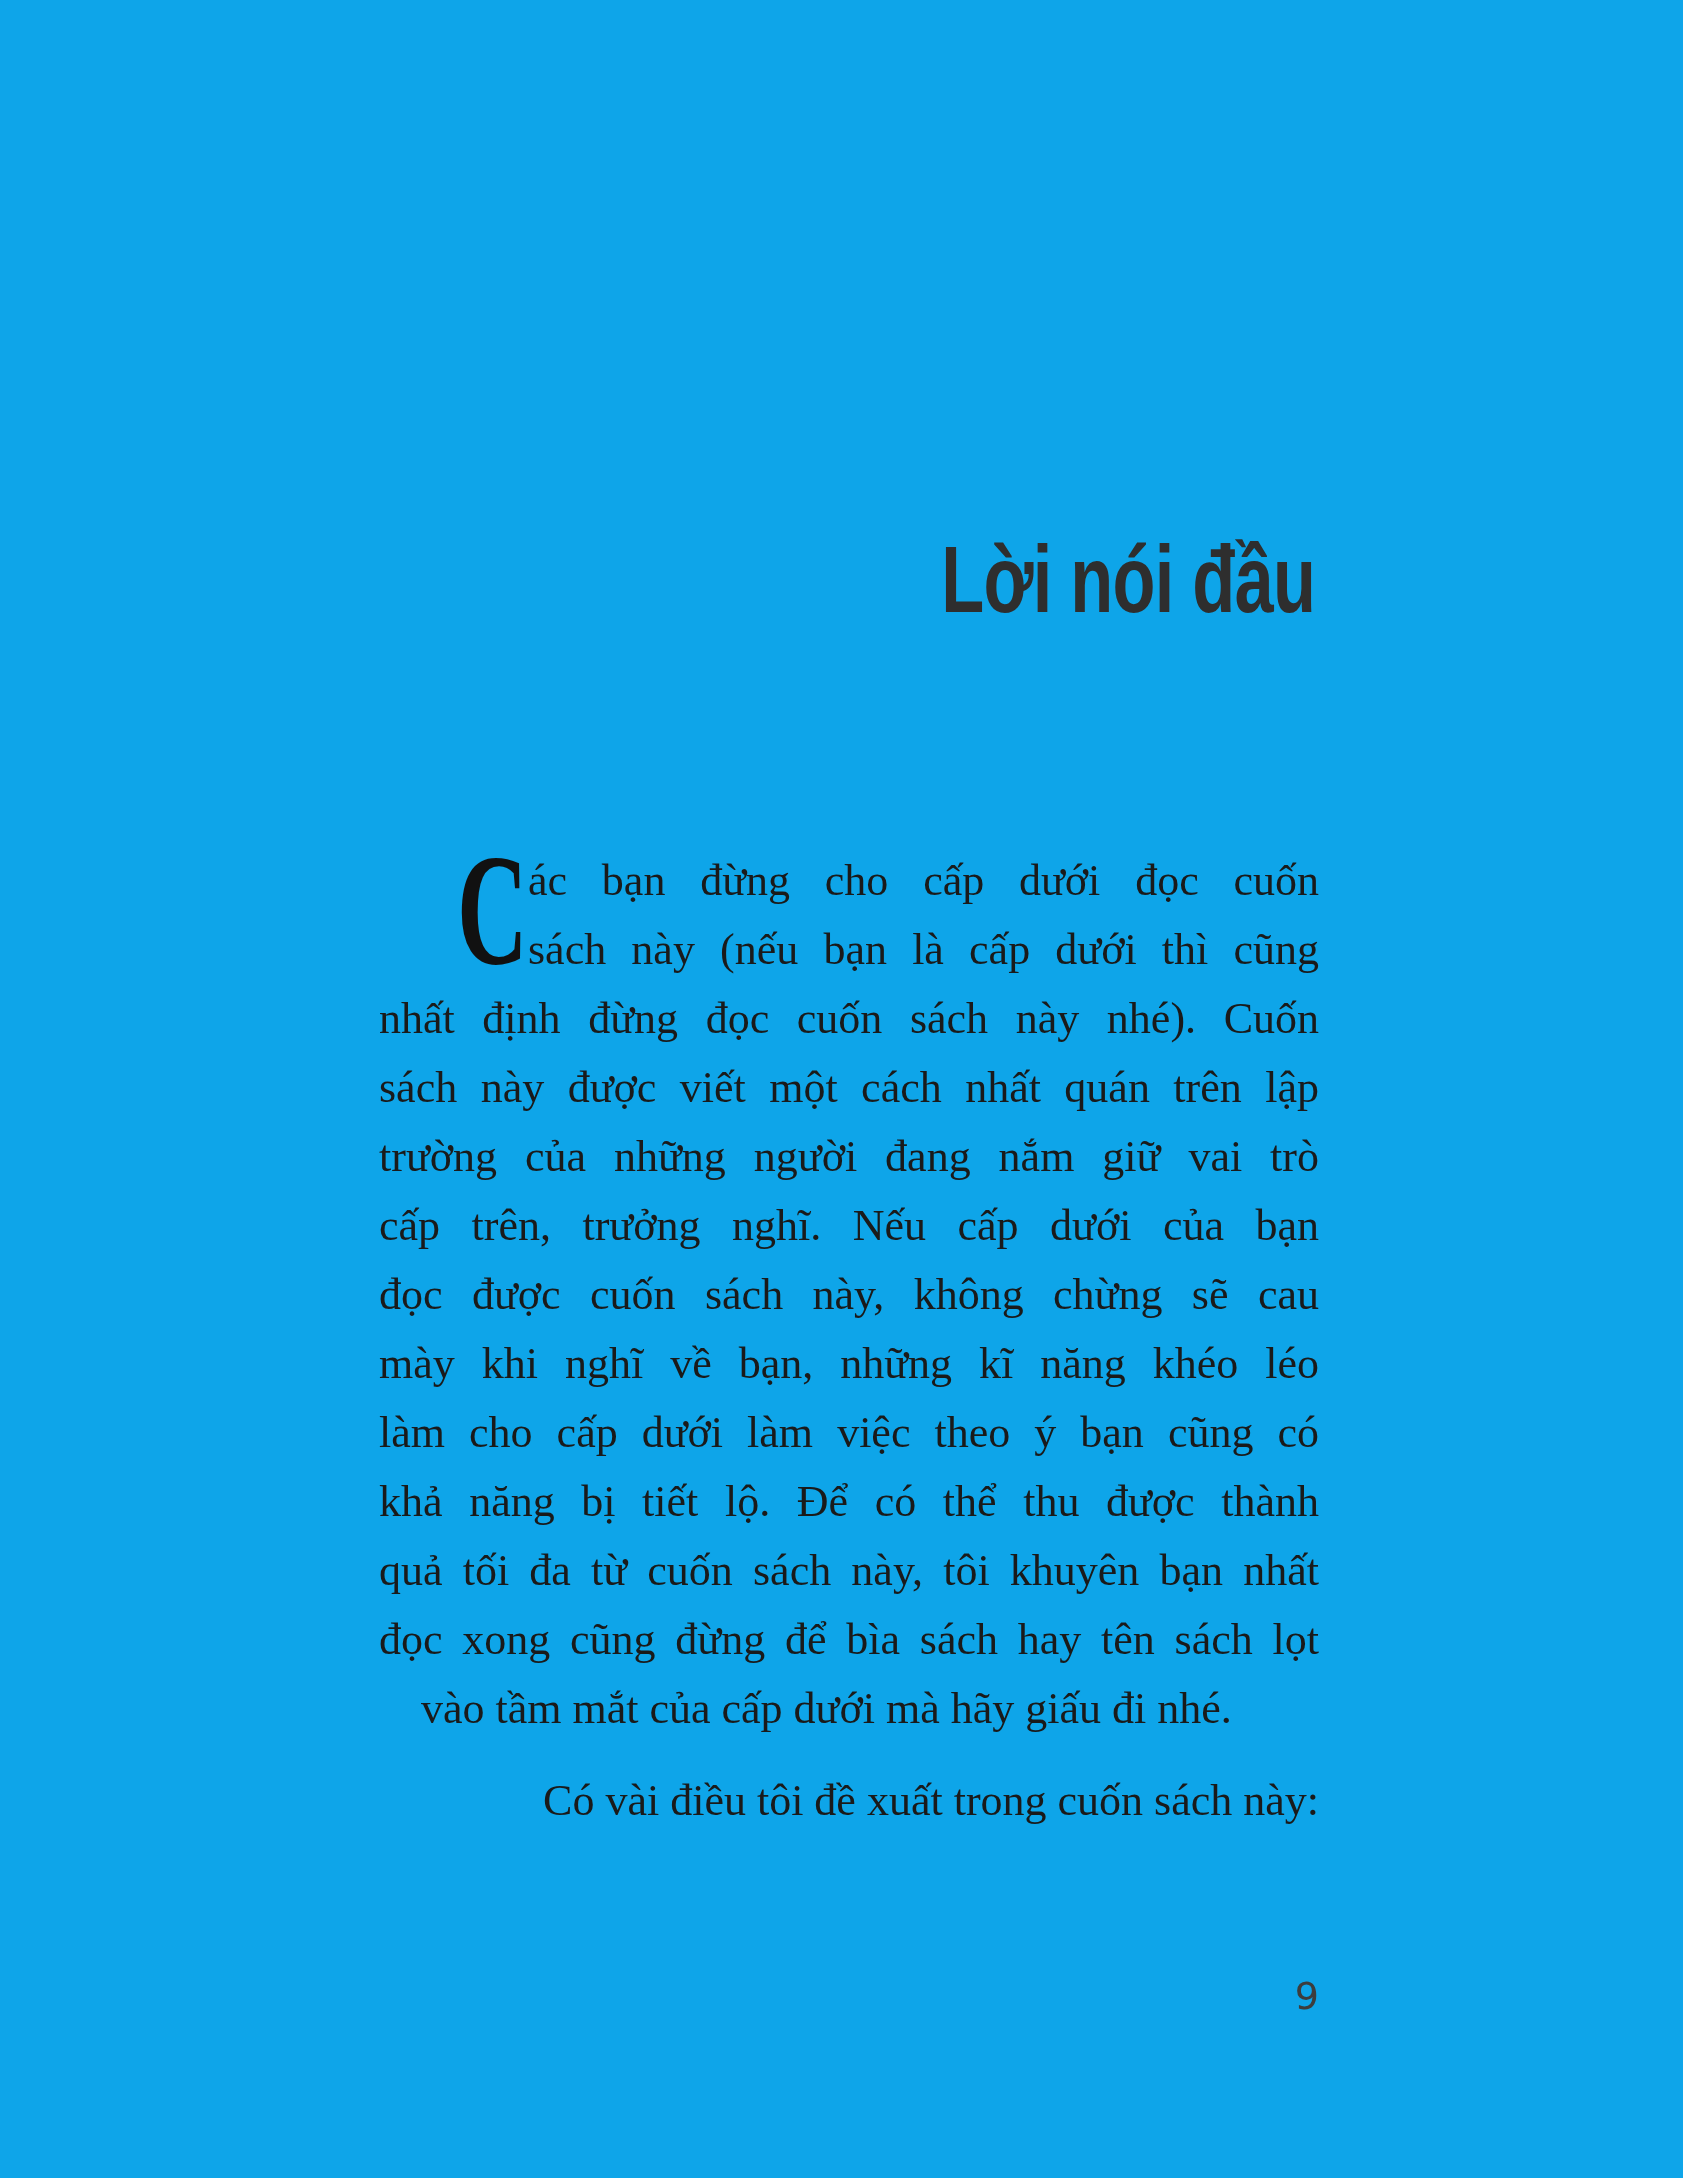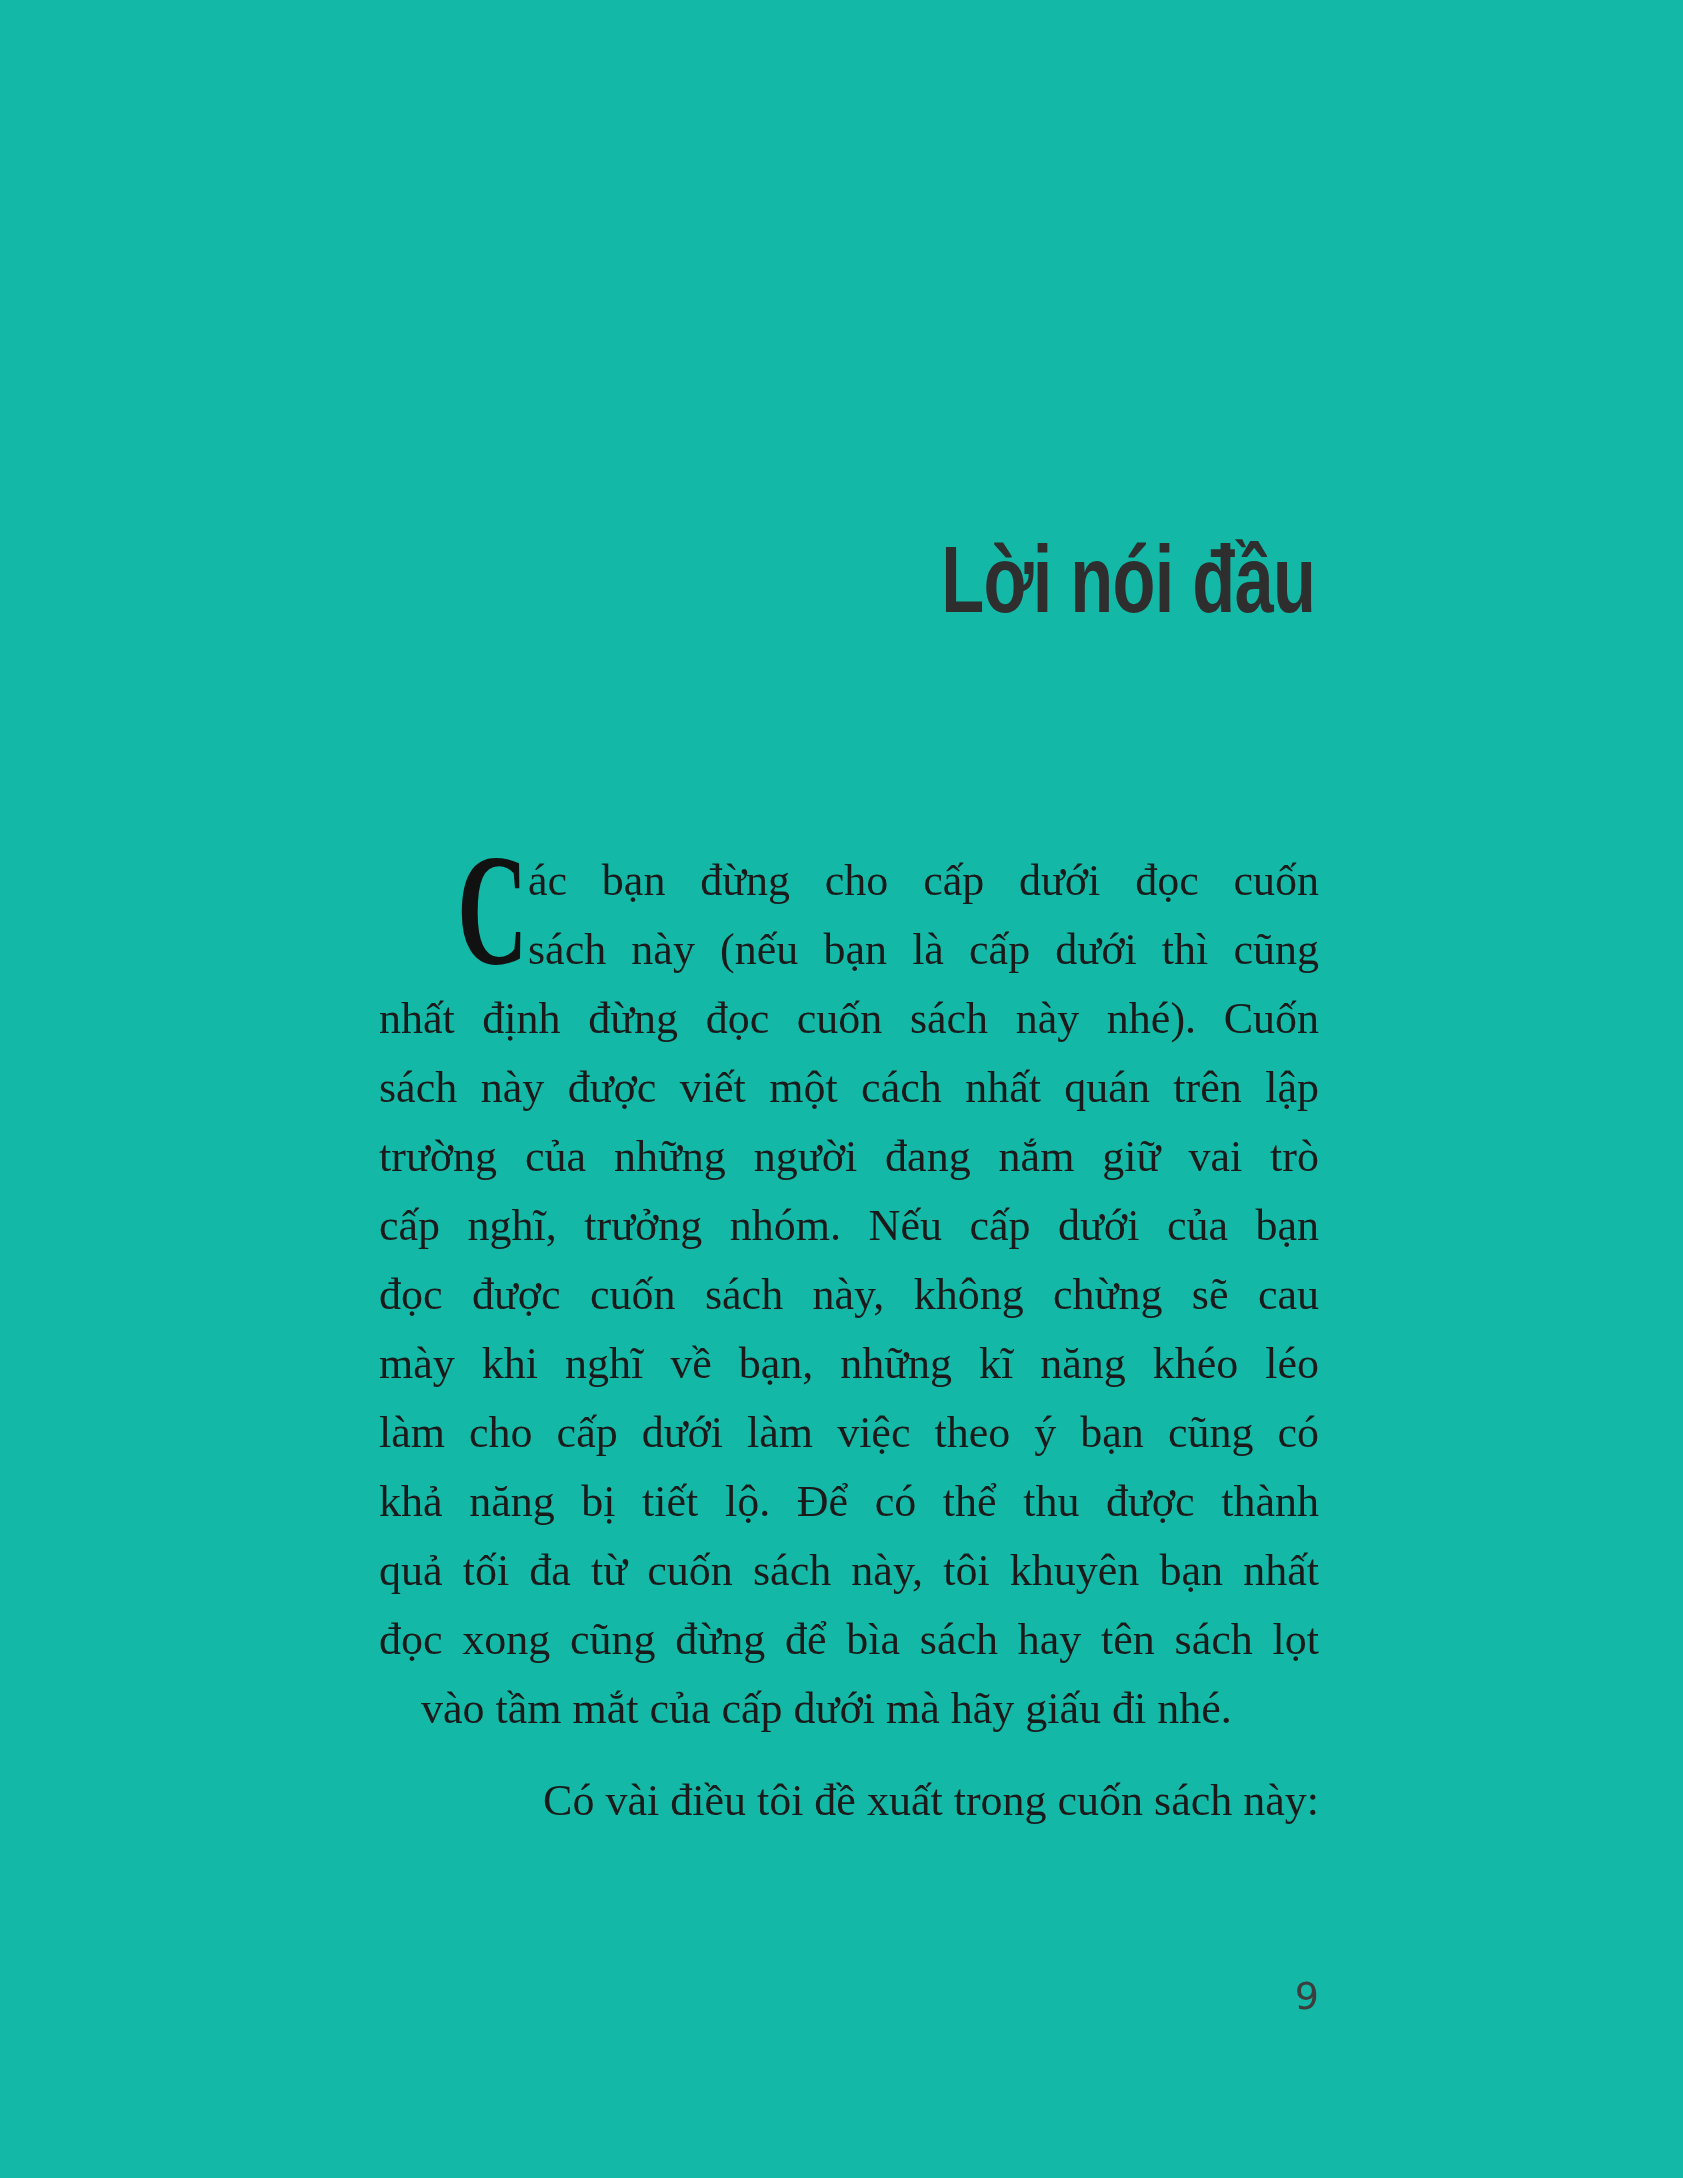--- a/index.html
+++ b/index.html
@@ -4,21 +4,21 @@
 <style>
   html, body {
     margin: 0;
     padding: 0;
     background: #ffffff;
   }
   .page {
     position: relative;
     width: 1683px;
     height: 2178px;
-    background: #14b8a6;
+    background: #0ea5e9;
     overflow: hidden;
     font-family: "Liberation Serif", serif;
   }
   
   .title {
     position: absolute;
     top: 532px;
     right: 368px;
     font-family: "Liberation Sans", sans-serif;
     font-weight: bold;
@@ -92,21 +92,21 @@
 
   <div class="body-block">
 
     <span class="drop-cap">C</span>
 
     <div class="line dc-indent">ác bạn đừng cho cấp dưới đọc cuốn</div>
     <div class="line dc-indent">sách này (nếu bạn là cấp dưới thì cũng</div>
     <div class="line">nhất định đừng đọc cuốn sách này nhé). Cuốn</div>
     <div class="line">sách này được viết một cách nhất quán trên lập</div>
     <div class="line">trường của những người đang nắm giữ vai trò</div>
-    <div class="line">cấp nghĩ, trưởng nhóm. Nếu cấp dưới của bạn</div>
+    <div class="line">cấp trên, trưởng nghĩ. Nếu cấp dưới của bạn</div>
     <div class="line">đọc được cuốn sách này, không chừng sẽ cau</div>
     <div class="line">mày khi nghĩ về bạn, những kĩ năng khéo léo</div>
     <div class="line">làm cho cấp dưới làm việc theo ý bạn cũng có</div>
     <div class="line">khả năng bị tiết lộ. Để có thể thu được thành</div>
     <div class="line">quả tối đa từ cuốn sách này, tôi khuyên bạn nhất</div>
     <div class="line">đọc xong cũng đừng để bìa sách hay tên sách lọt</div>
     <div class="line para-last">vào tầm mắt của cấp dưới mà hãy giấu đi nhé.</div>
 
     <div class="para2">Có vài điều tôi đề xuất trong cuốn sách này:</div>
   </div>

